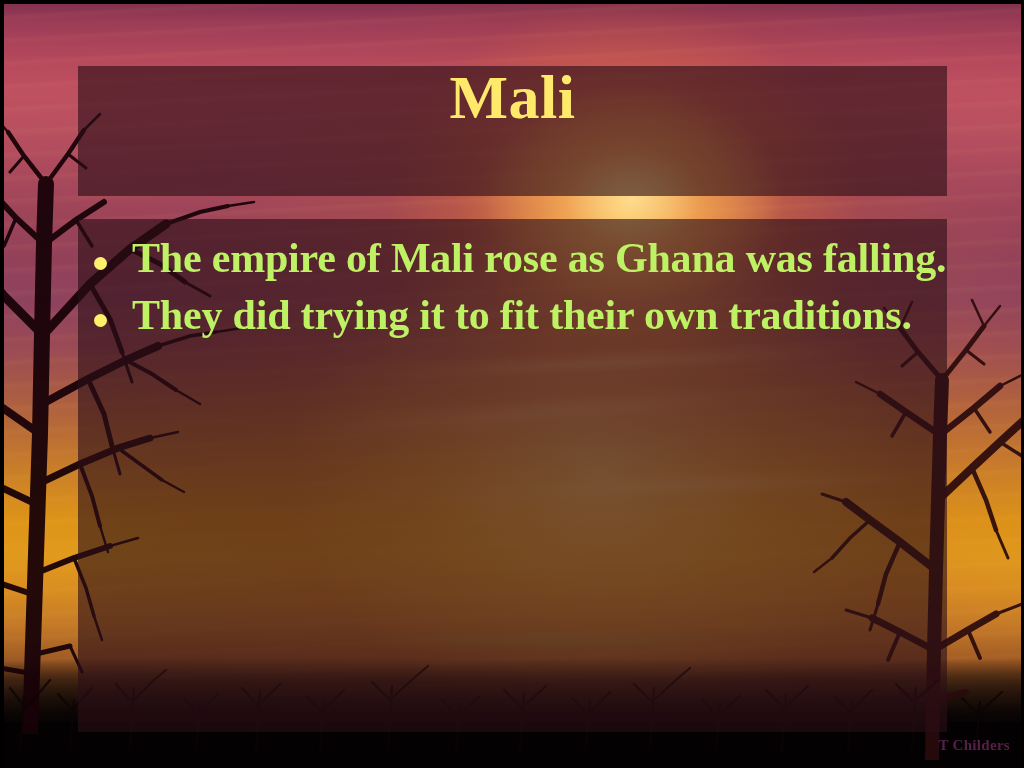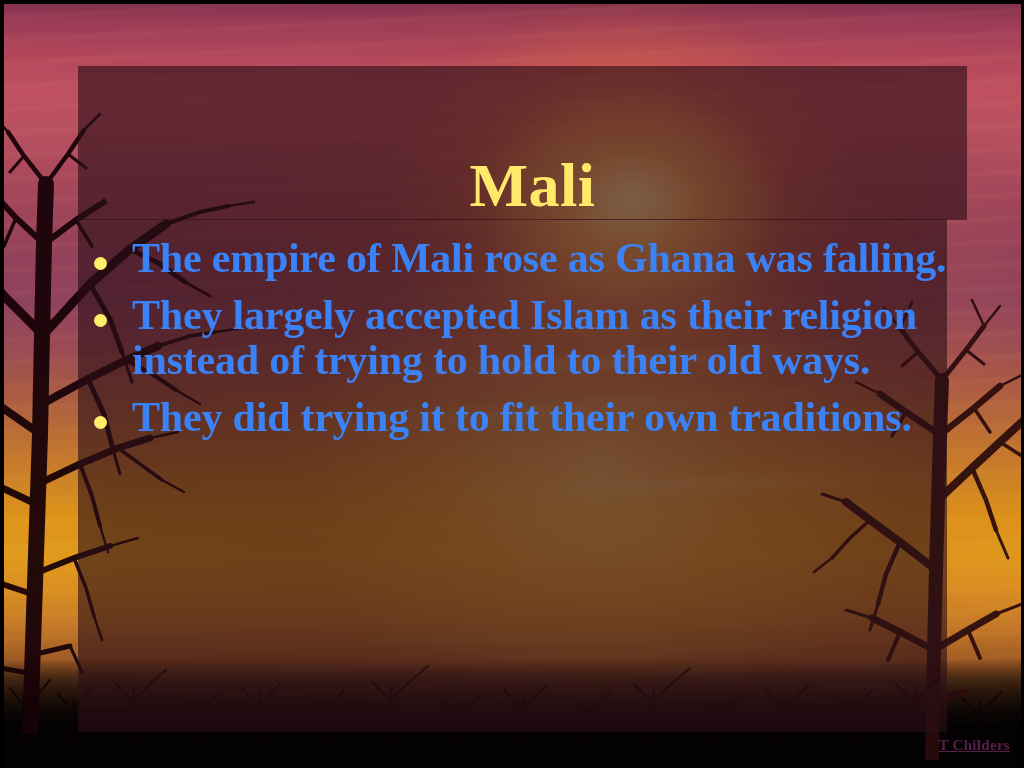--- a/index.html
+++ b/index.html
@@ -140,25 +140,24 @@
   .tree-right { left:760px;  top:180px; width:300px; height:580px; opacity:.92; }
   .shrub-svg  { position:absolute; left:0; bottom:18px; width:1024px; height:150px; opacity:.95; }
 
   
   .panel {
     position: absolute;
     background: rgba(44, 14, 22, 0.62);
   }
   #title-panel {
     left: 78px; top: 66px;
-    width: 869px; height: 154px;
+    width: 869px; height: 130px;
     display: flex;
-    align-items: flex-end;
+    align-items: flex-start;
     justify-content: center;
-    padding-left: 20px;
   }
   #body-panel {
     left: 78px; top: 219px;
     width: 869px; height: 513px;
   }
 
   
   #title-text {
     color: #ffe96b;
     font-size: 62px;
@@ -174,21 +173,21 @@
   #bullet-list {
     position: absolute;
     left: 90px; top: 236px;
     width: 880px;
     margin: 0;
     padding: 0;
     list-style: none;
   }
   .bullet-item {
     position: relative;
-    color: #3b82f6;
+    color: #bef264;
     font-size: 42px;
     font-weight: bold;
     line-height: 1.085;
     padding-left: 42px;
     margin: 0 0 11px 0;
     letter-spacing: -0.2px;
     font-family: Liberation Serif, serif;
   }
   .bullet-dot {
     position: absolute;
@@ -205,21 +204,20 @@
   #footer-credit {
     position: absolute;
     right: 14px;
     bottom: 14px;
     color: #5e2250;
     font-size: 15px;
     font-weight: bold;
     font-family: "Liberation Serif", "DejaVu Serif", serif;
     letter-spacing: .3px;
     opacity: .92;
-    text-decoration: underline;
   }
 
   
   #frame-border {
     position: absolute;
     left: 0; top: 0;
     width: 1024px; height: 768px;
     border-top: 4px solid #000;
     border-left: 4px solid #000;
     border-right: 3px solid #000;
@@ -368,24 +366,20 @@
 
   <div id="body-panel" class="panel"></div>
 
   <ul id="bullet-list">
     <li class="bullet-item">
       <span class="bullet-dot"></span>
       <span class="bullet-text">The empire of Mali rose as Ghana was falling.</span>
     </li>
     <li class="bullet-item">
       <span class="bullet-dot"></span>
-      <span class="bullet-text">They largely accepted Islam as their religion instead of trying to hold to their old ways.</span>
-    </li>
-    <li class="bullet-item">
-      <span class="bullet-dot"></span>
       <span class="bullet-text">They did trying it to fit their own traditions.</span>
     </li>
   </ul>
 
   <div id="footer-credit">T Childers</div>
 
   <div id="frame-border"></div>
 
 </div>
 

